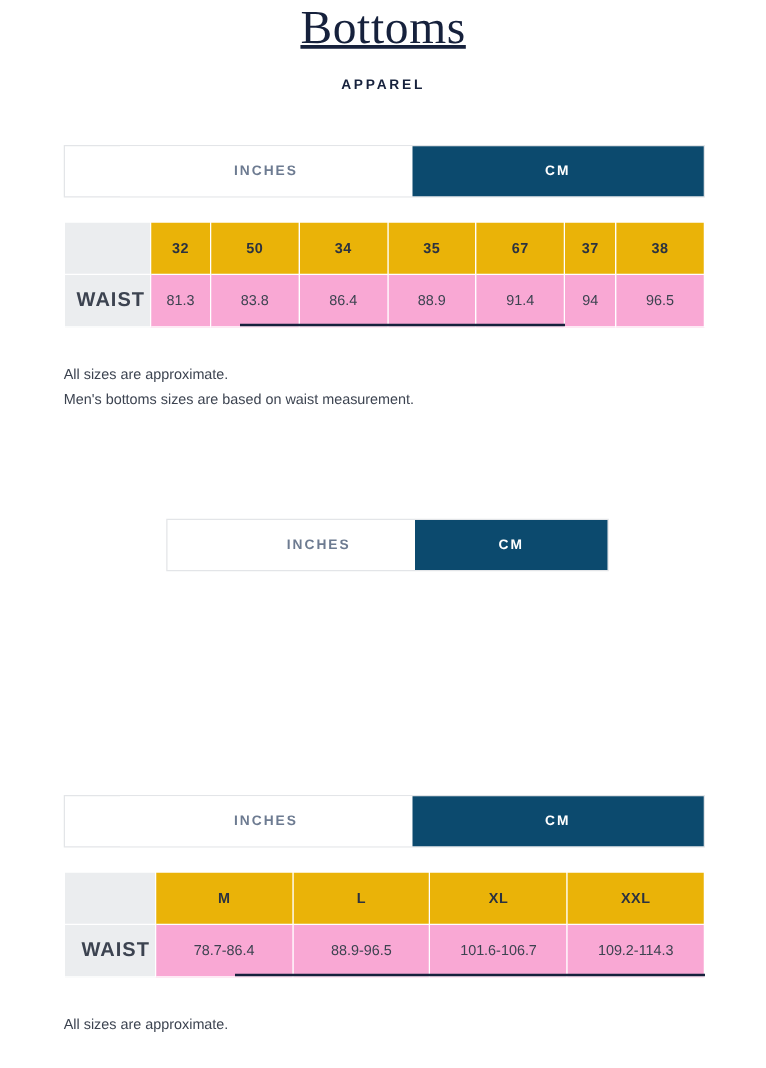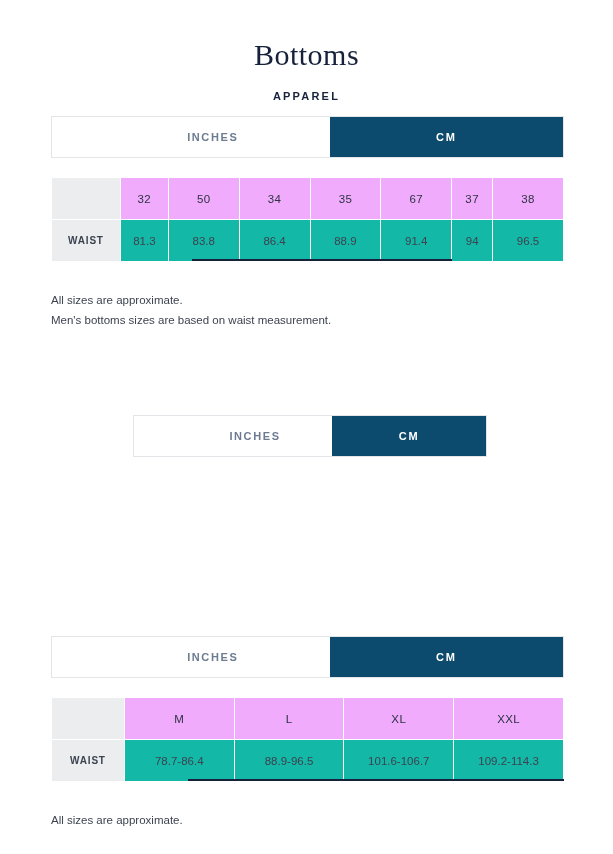--- a/index.html
+++ b/index.html
@@ -14,26 +14,26 @@
   }
   .page {
     position: relative;
     width: 613px;
     height: 854px;
     overflow: hidden;
   }
   .title {
     text-align: center;
     font-family: "Liberation Serif", serif;
-    font-size: 30px;
+    font-size: 38px;
     font-weight: 400;
     letter-spacing: 0.5px;
     color: #16213c;
     margin: 0;
-    padding-top: 38px;
+    text-decoration: underline;
   }
   .subtitle {
     text-align: center;
     font-size: 11px;
     font-weight: bold;
     letter-spacing: 2.2px;
     color: #16213c;
     margin-top: 18px;
   }
 
@@ -71,34 +71,35 @@
   }
   table td {
     text-align: center;
     font-size: 11.5px;
     color: #3c4350;
     height: 42px;
     border: 1px solid #ffffff;
     padding: 0 4px;
   }
   tr.head td {
-    background: #f0abfc;
-    font-weight: normal;
+    background: #eab308;
+    font-weight: bold;
     color: #2b3240;
     letter-spacing: 0.4px;
   }
   tr.body td {
-    background: #14b8a6;
+    background: #f9a8d4;
   }
   tr.body td.rowlabel,
   tr.head td.corner {
     background: #ebedef;
     font-weight: bold;
     letter-spacing: 0.8px;
-    font-size: 10px;
+    font-size: 16px;
+    text-align: right;
   }
   tr.head td.corner { background: #ebedef; }
   tr.body td.rowlabel { background: #ebedef; }
 
   .note {
     font-size: 11.5px;
     color: #3c4350;
     line-height: 20px;
   }
 

